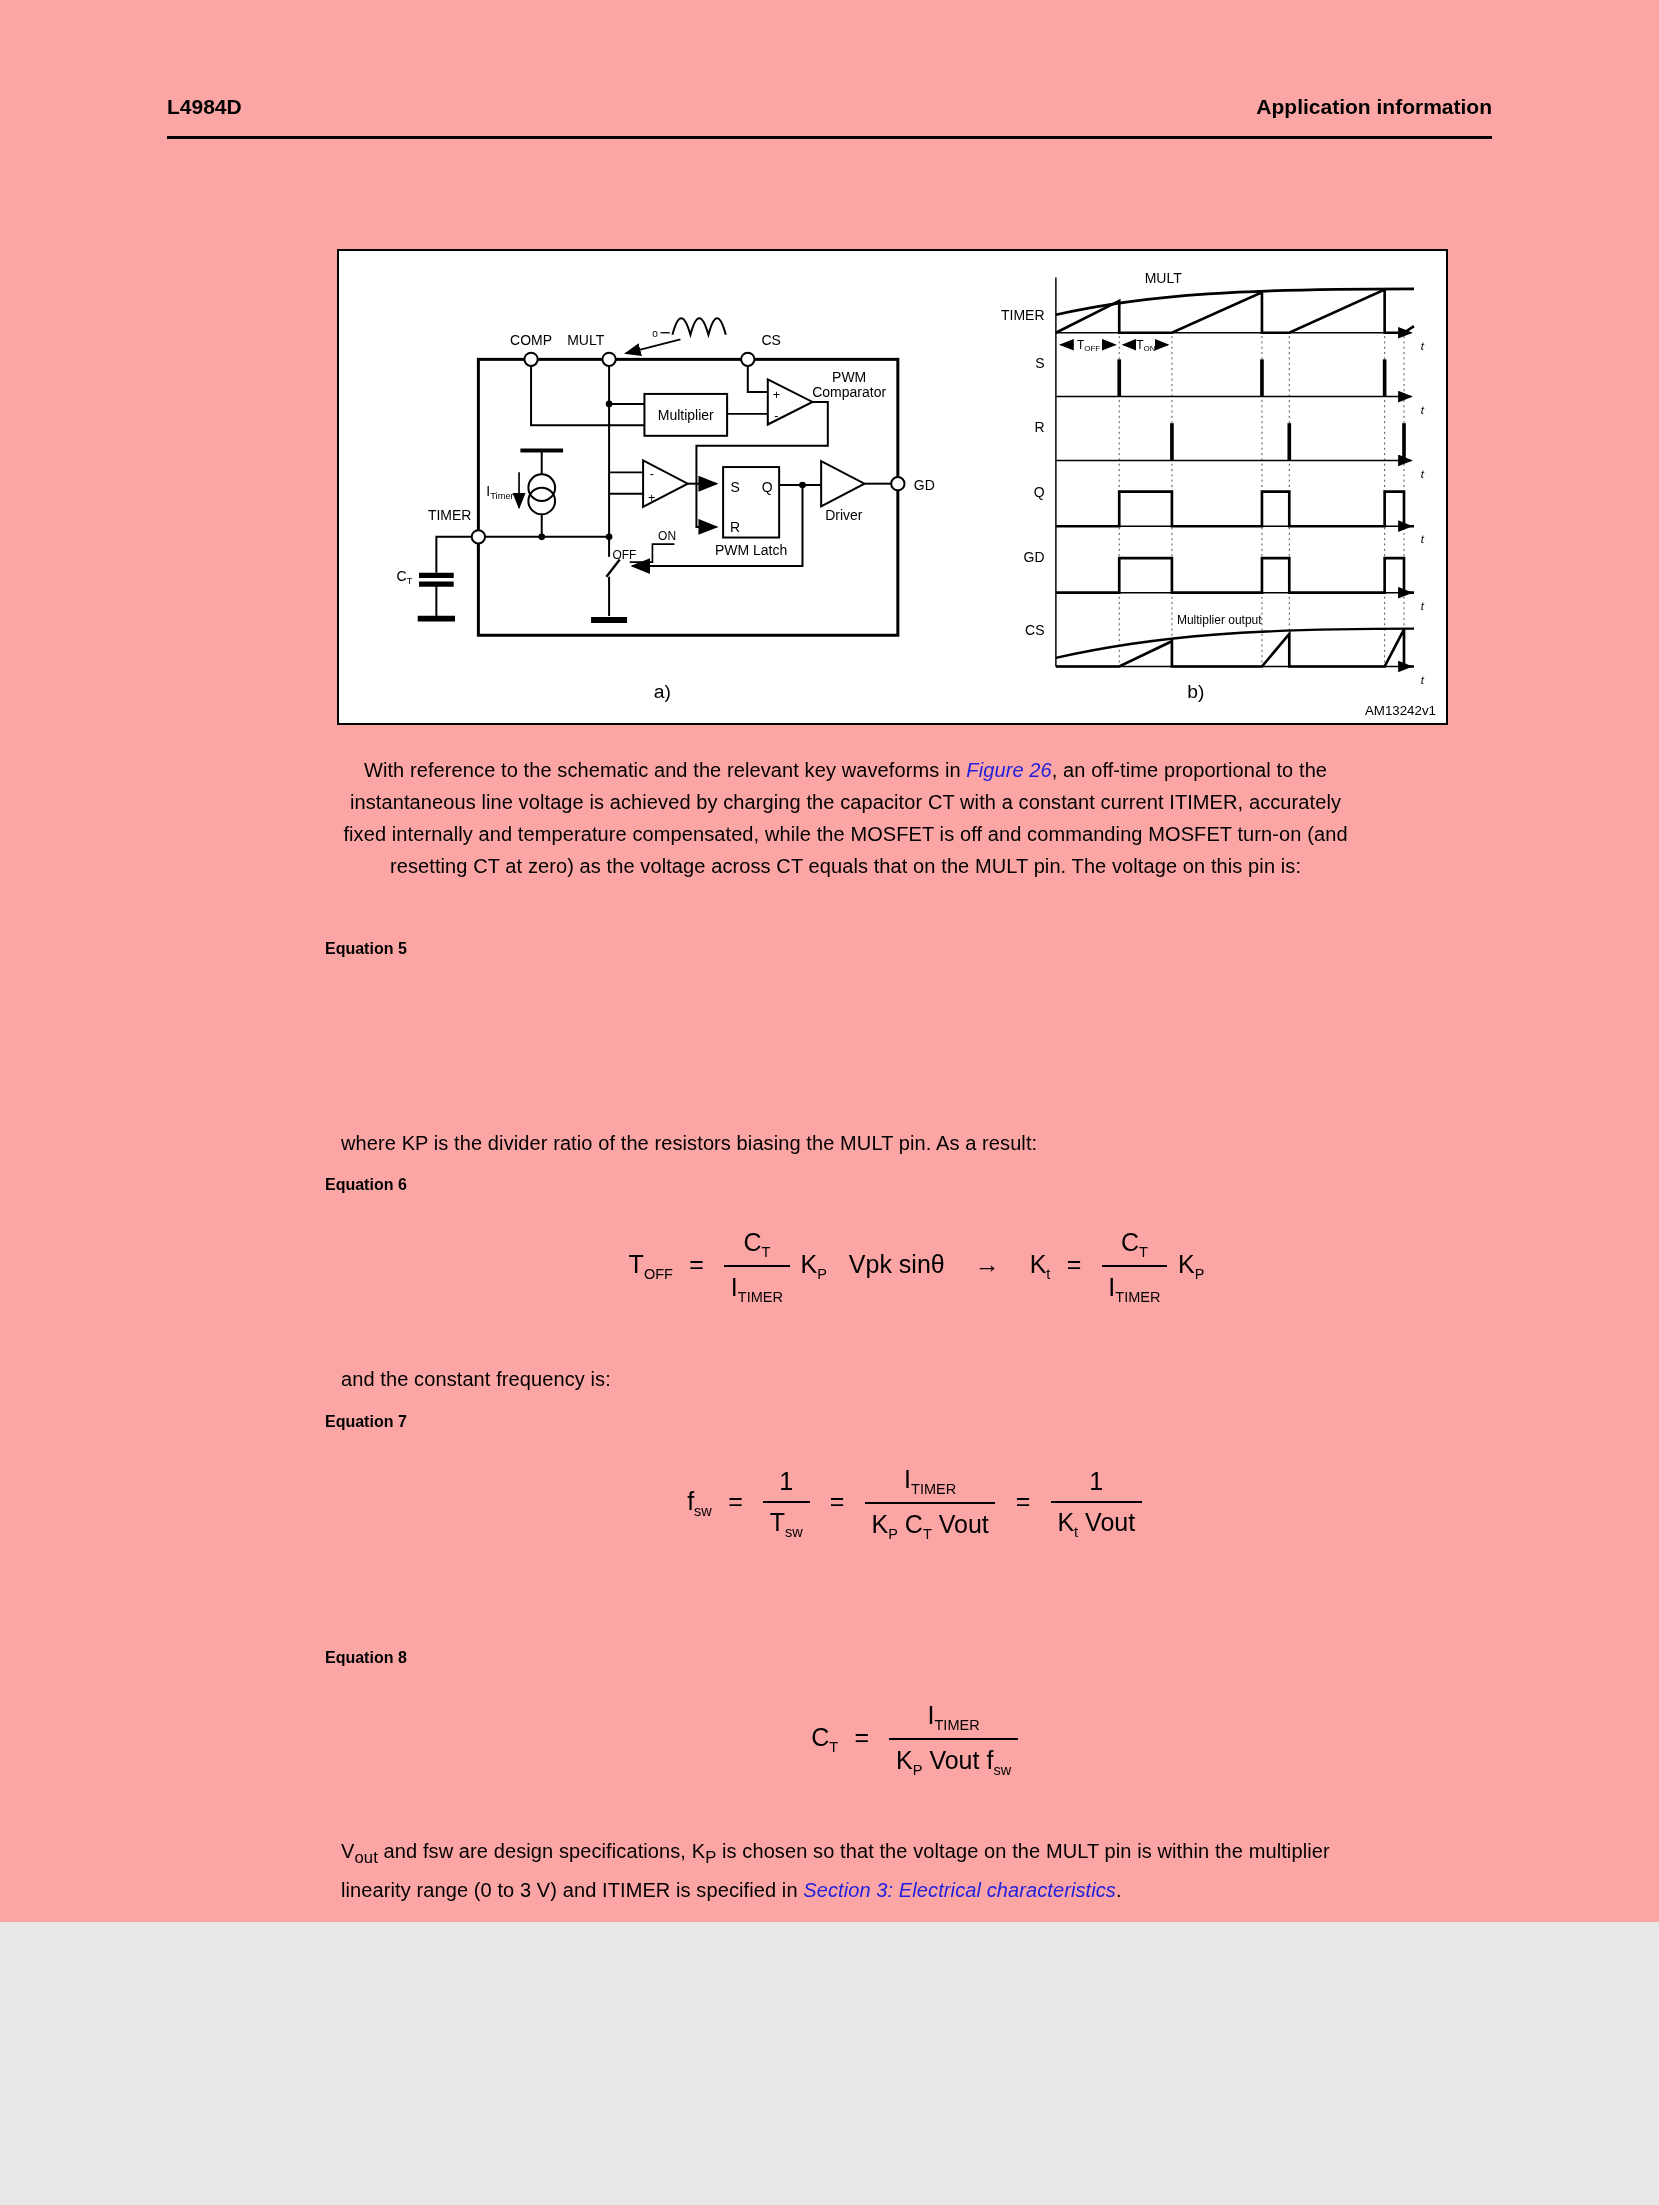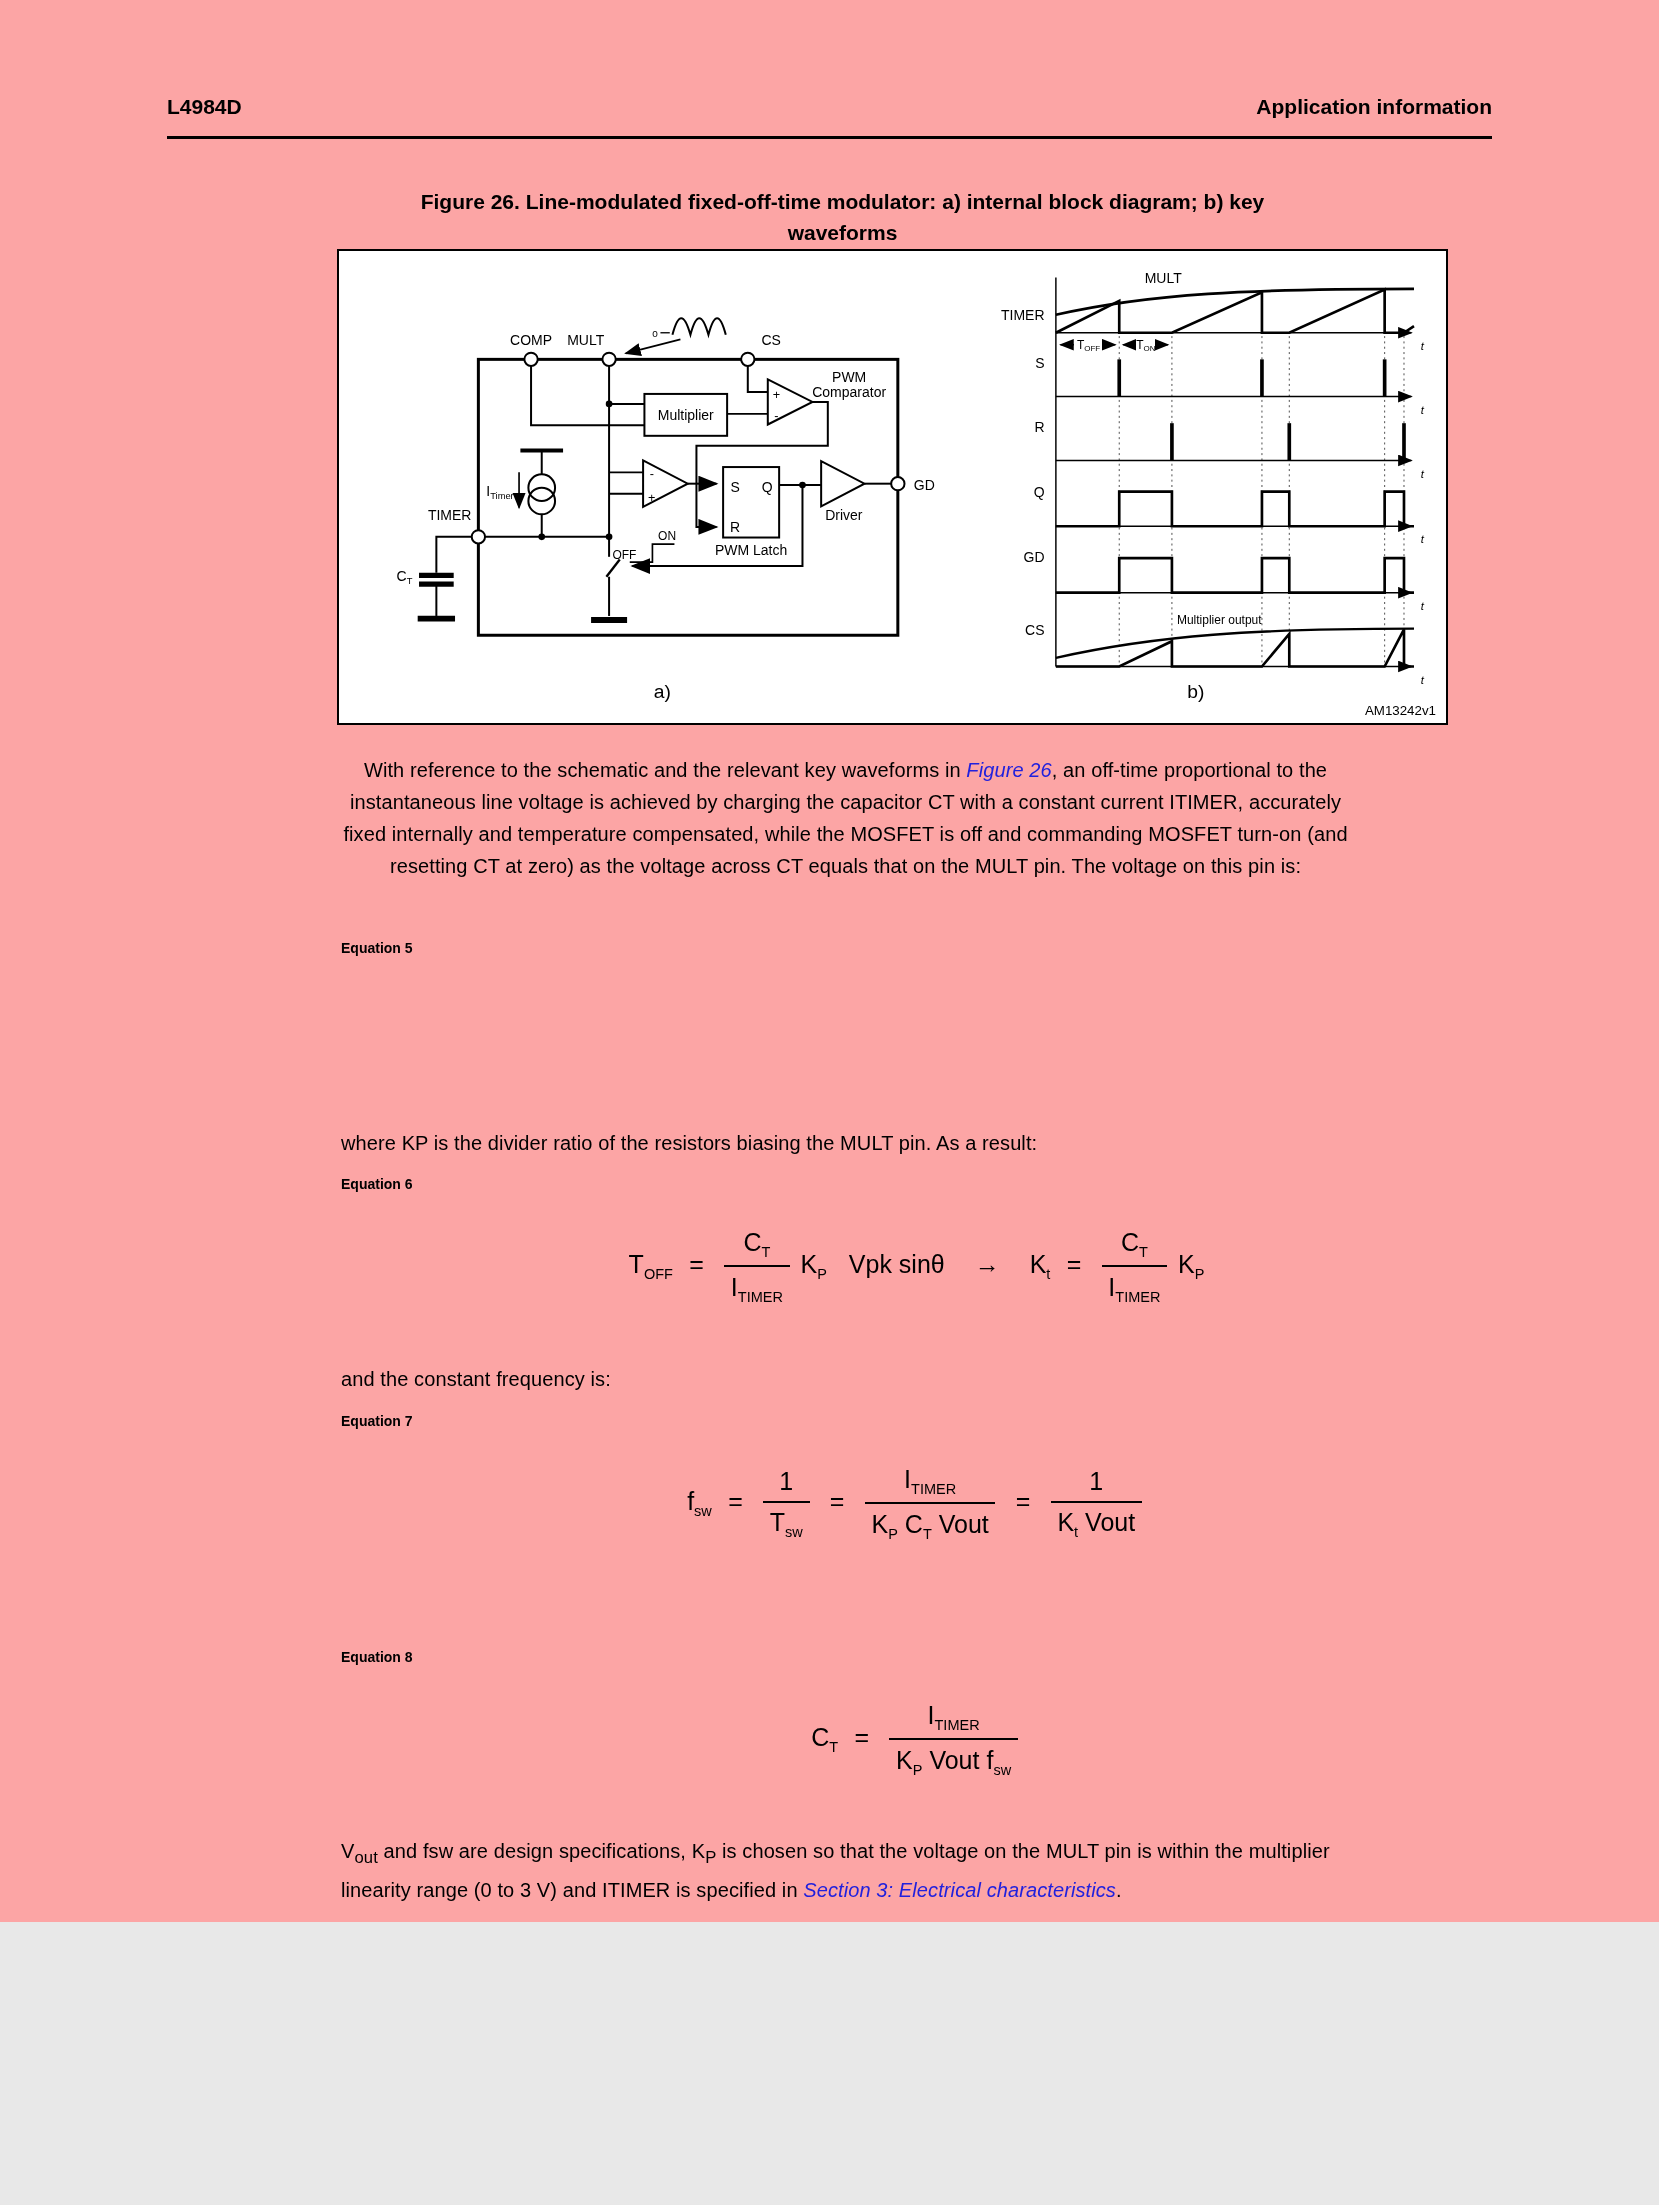--- a/index.html
+++ b/index.html
@@ -16,21 +16,21 @@
   .fig-frame{position:absolute;left:337px;top:249px;width:1107px;height:472px;border:2px solid #000;background:#fff;}
   .fig-frame svg{display:block;width:100%;height:100%;}
   svg text{font-family:"Liberation Sans","DejaVu Sans",sans-serif;fill:#000;}
   .body-par{position:absolute;left:341px;width:1009px;font-size:20px;line-height:32px;letter-spacing:0.1px;text-align:left;}
   .p1{top:734px;text-align:center;}
   .p2{top:1107px;}
   .p3{top:1343px;}
   .p4{top:1578px;}
   .p5{top:1815px;}
   .doc-link{color:#2121dd;font-style:italic;text-decoration:none;cursor:pointer;}
-  .eq-head{position:absolute;left:341px;font-size:14px;font-weight:bold;}
+  .eq-head{position:absolute;left:325px;font-size:16px;font-weight:bold;}
   .eh5{top:940px;} .eh6{top:1176px;} .eh7{top:1413px;} .eh8{top:1649px;}
   .eq-body{position:absolute;left:341px;width:1151px;text-align:center;font-size:25px;white-space:nowrap;}
   .eb5{top:1006px;} .eb6{top:1228px;} .eb7{top:1465px;} .eb8{top:1701px;}
   .eq-body sub{font-size:0.58em;}
   .frac{display:inline-block;vertical-align:middle;text-align:center;margin:0 4px;}
   .frac .num{display:block;border-bottom:2px solid #000;padding:0 6.7px 5.3px;}
   .frac .den{display:block;padding:5.3px 6.7px 0;}
   .op{display:inline-block;margin:0 9.4px;}
   .arr{display:inline-block;margin:0 23px;}
   .gap{display:inline-block;width:8px;}
@@ -41,24 +41,20 @@
 </style>
 </head>
 <body>
 
 <div class="page">
 
   <div class="hdr-left">L4984D</div>
   <div class="hdr-right">Application information</div>
   <div class="hdr-rule"></div>
 
-  <div class="fig-title">
-    <div>Figure 26. Line-modulated fixed-off-time modulator: a) internal block diagram; b) key</div>
-    <div>waveforms</div>
-  </div>
 
   <div class="fig-frame">
   <svg viewBox="0 0 1660 710" preserveAspectRatio="none">
     <defs>
       <marker id="ah" markerWidth="12" markerHeight="10" refX="9" refY="4" orient="auto">
         <path d="M0,0 L10,4 L0,8 Z" fill="#000"></path>
       </marker>
     </defs>
 
     <g stroke="#000" fill="none">

